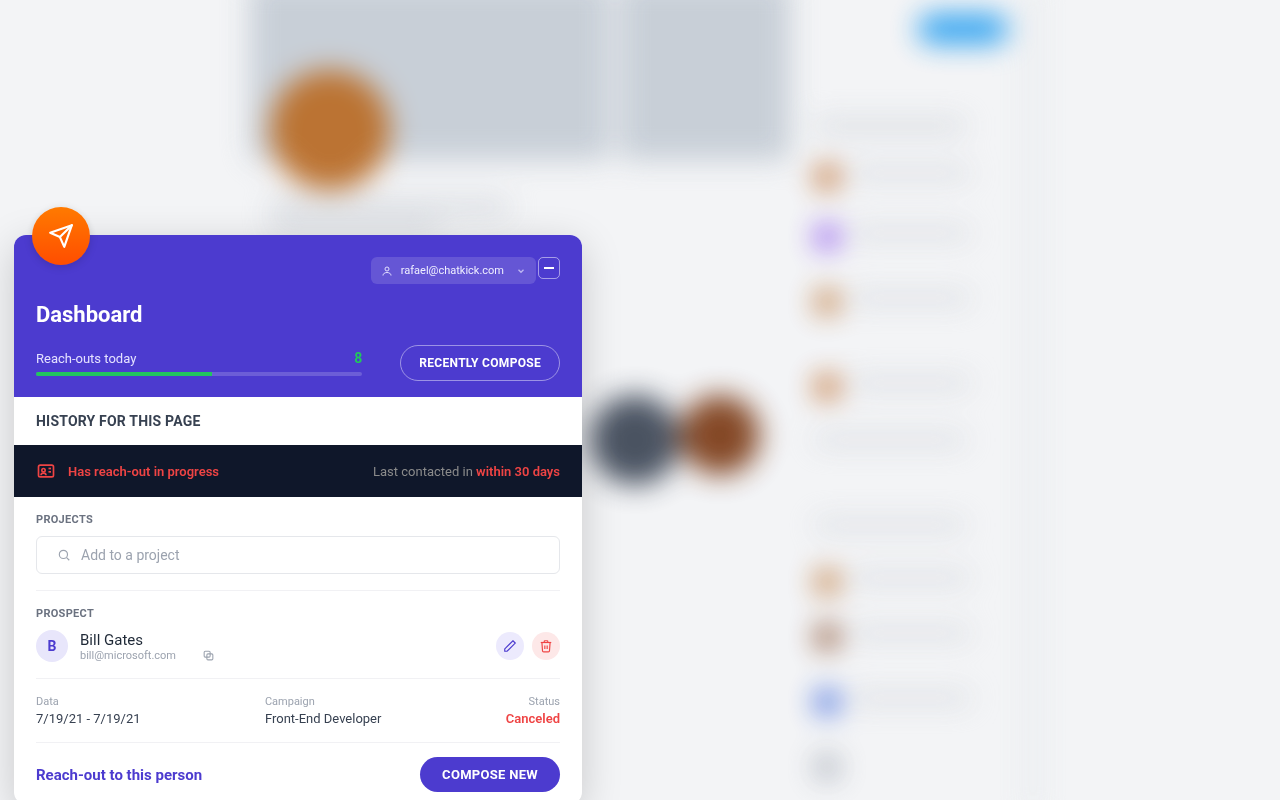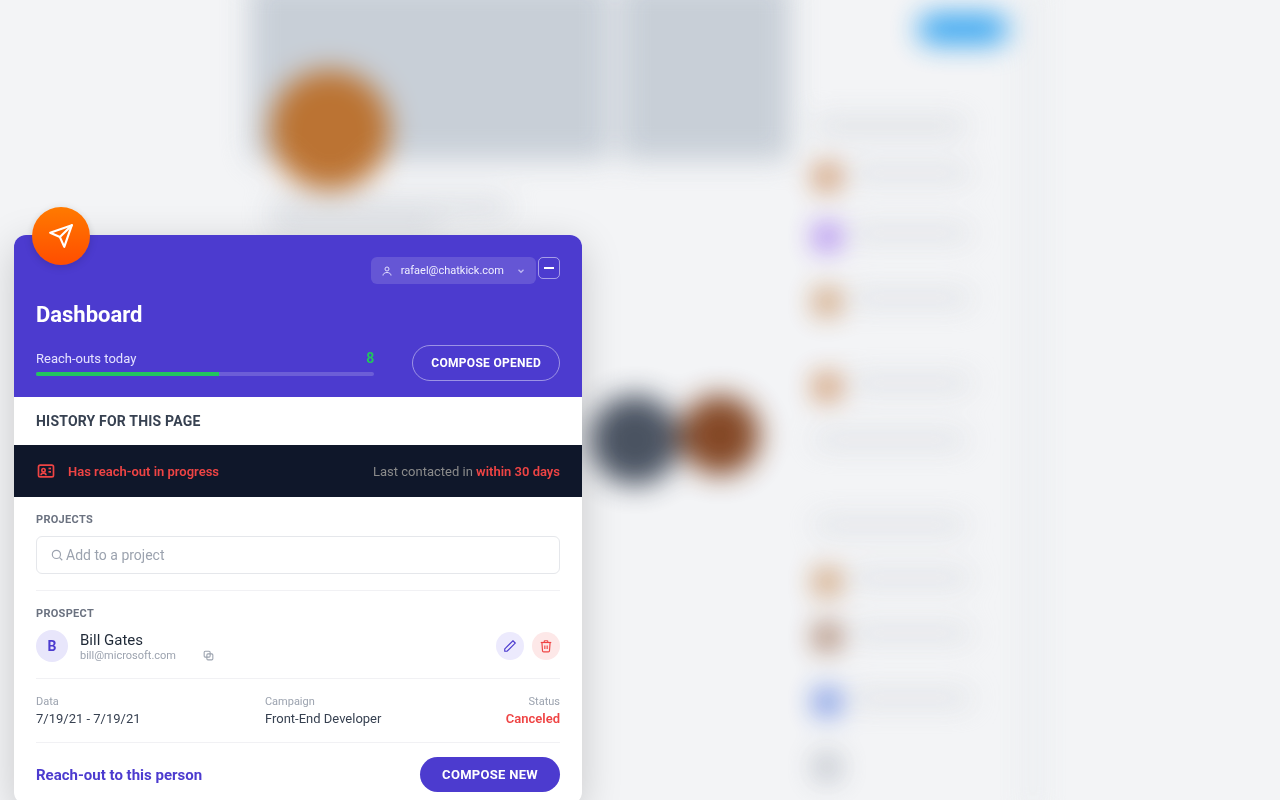--- a/index.html
+++ b/index.html
@@ -198,24 +198,24 @@
   font-size: 11px;
   font-weight: 700;
   color: #6b7280;
   letter-spacing: 0.3px;
   margin-bottom: 10px;
 }
 
 .search-box {
   display: flex;
   align-items: center;
-  gap: 2px;
+  gap: 10px;
   border: 1px solid #e5e7eb;
   border-radius: 6px;
-  padding: 10px 13px;
+  padding: 10px 20px;
   color: #9ca3af;
   font-size: 14px;
 }
 .search-box input {
   border: none;
   outline: none;
   font-size: 14px;
   flex: 1;
   color: #374151;
 }
@@ -364,21 +364,21 @@
     <div class="metrics-row">
       <div class="reach-block">
         <div class="reach-row">
           <span class="reach-label">Reach-outs today</span>
           <span class="reach-count">8</span>
         </div>
         <div class="reach-bar">
           <div class="reach-bar-fill"></div>
         </div>
       </div>
-      <button class="pill-btn">COMPOSE OPENED</button>
+      <button class="pill-btn">RECENTLY COMPOSE</button>
     </div>
   </div>
 
   <div class="section-pad">
     <div class="section-title">HISTORY FOR THIS PAGE</div>
   </div>
 
   <div class="alert">
     <div class="alert-left">
       <svg width="20" height="20" viewBox="0 0 24 24" fill="none" stroke="#ef4444" stroke-width="2">

